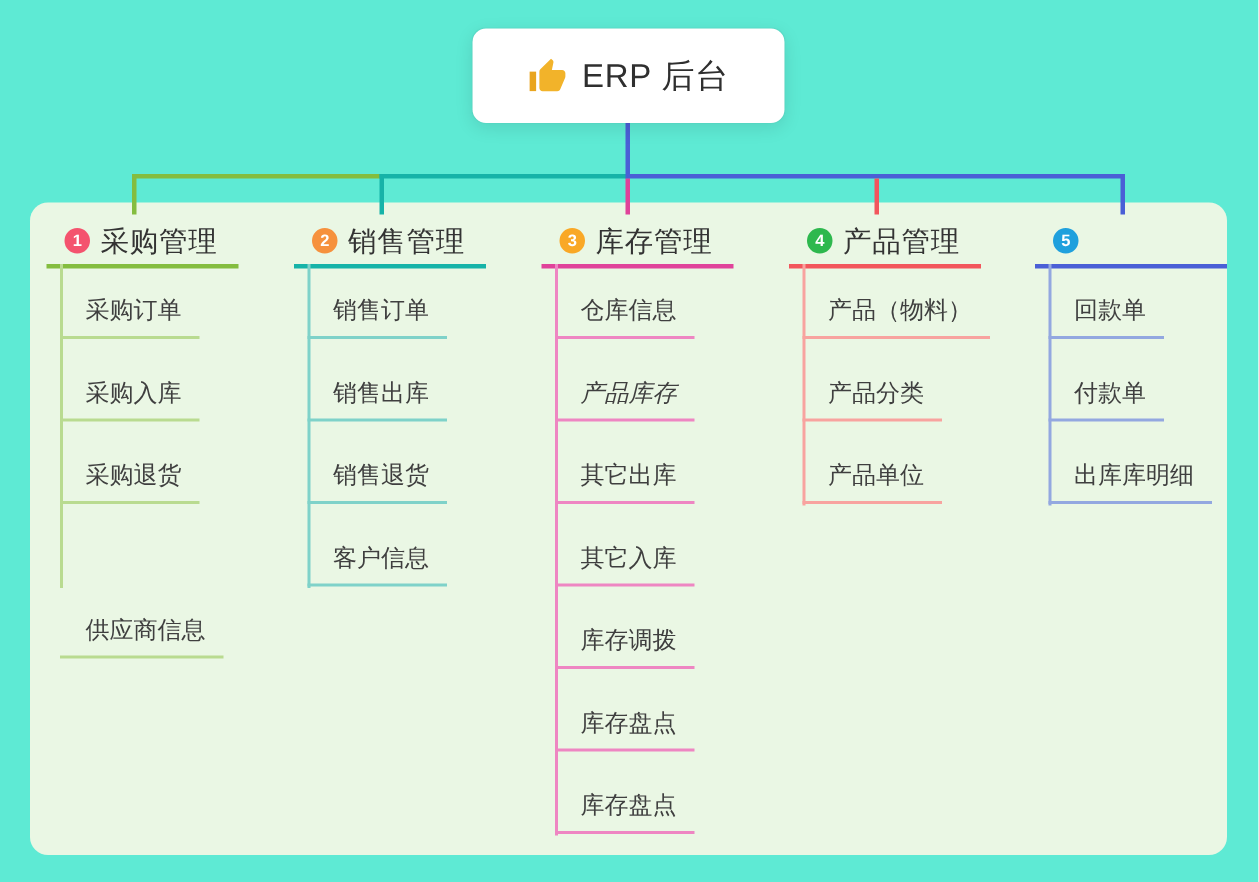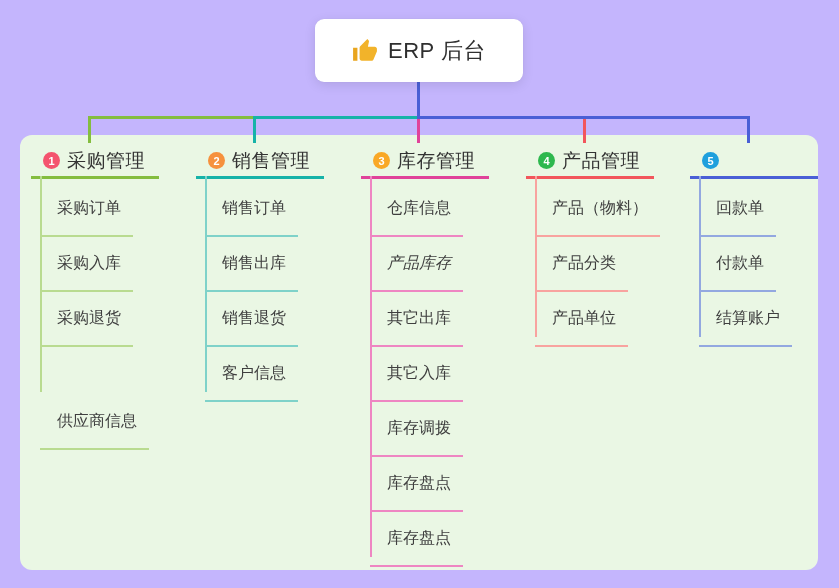--- a/index.html
+++ b/index.html
@@ -1,16 +1,16 @@
 <!DOCTYPE html>
 <html><head>
 <meta charset="utf-8">
 <style>
   html,body{margin:0;padding:0;background:#fff;font-family:"Liberation Sans","DejaVu Sans",sans-serif;}
-  #stage{position:relative;width:839px;height:588px;background:#c4b5fd;overflow:hidden;}
+  #stage{position:relative;width:839px;height:588px;background:#5eead4;overflow:hidden;}
 
   
   .panel{position:absolute;left:20px;top:135px;width:798px;height:435px;background:#eaf7e4;border-radius:12px;}
 
   
   .root-node{position:absolute;left:315px;top:19px;width:208px;height:63px;background:#ffffff;border-radius:9px;
     box-shadow:0 3px 12px rgba(0,0,0,0.10),0 0 1px rgba(0,0,0,0.08);
     display:flex;align-items:center;justify-content:center;gap:10px;}
   .root-label{font-size:22px;color:#2f2f2f;font-weight:500;letter-spacing:0.5px;white-space:nowrap;}
   .thumb-icon{width:26px;height:26px;flex:0 0 auto;}
@@ -33,21 +33,21 @@
     display:flex;align-items:center;justify-content:center;flex:0 0 auto;}
   .bg1{background:#f4536e;} .bg2{background:#f6913d;} .bg3{background:#f9a826;} .bg4{background:#2eb84e;} .bg5{background:#1fa0dd;}
   .branch-label{font-size:19px;color:#333333;font-weight:500;letter-spacing:0.5px;}
 
   
   .spine{position:absolute;width:2px;top:176px;}
   .s1{background:#b9db90;} .s2{background:#7fd2c9;} .s3{background:#ee86c2;} .s4{background:#f8a39f;} .s5{background:#93a8e0;}
 
   
   .child{position:absolute;font-size:16px;line-height:20px;color:#3f3f3f;white-space:nowrap;
-    padding:0 12px 17px 17px;cursor:default;}
+    padding:0 12px 6px 17px;cursor:default;}
   .ch1{border-bottom:2px solid #b9db90;}
   .ch2{border-bottom:2px solid #7fd2c9;text-align:right;}
   .ch3{border-bottom:2px solid #ee86c2;}
   .ch4{border-bottom:2px solid #f8a39f;}
   .ch5{border-bottom:2px solid #93a8e0;}
 </style>
 </head>
 <body>
 
 <div id="stage">
@@ -115,15 +115,15 @@
   <div class="child ch4" style="left:535px;top:198px;">产品（物料）</div>
   <div class="child ch4" style="left:535px;top:253px;">产品分类</div>
   <div class="child ch4" style="left:535px;top:308px;">产品单位</div>
 
   <div class="branch-title bt5" style="left:690px;">
     <span class="badge bg5">5</span>
   </div>
   <div class="spine s5" style="left:699px;height:161px;"></div>
   <div class="child ch5" style="left:699px;top:198px;">回款单</div>
   <div class="child ch5" style="left:699px;top:253px;">付款单</div>
-  <div class="child ch5" style="left:699px;top:308px;">结算账户</div>
+  <div class="child ch5" style="left:699px;top:308px;">出库库明细</div>
 
 </div>
 
 </body></html>

